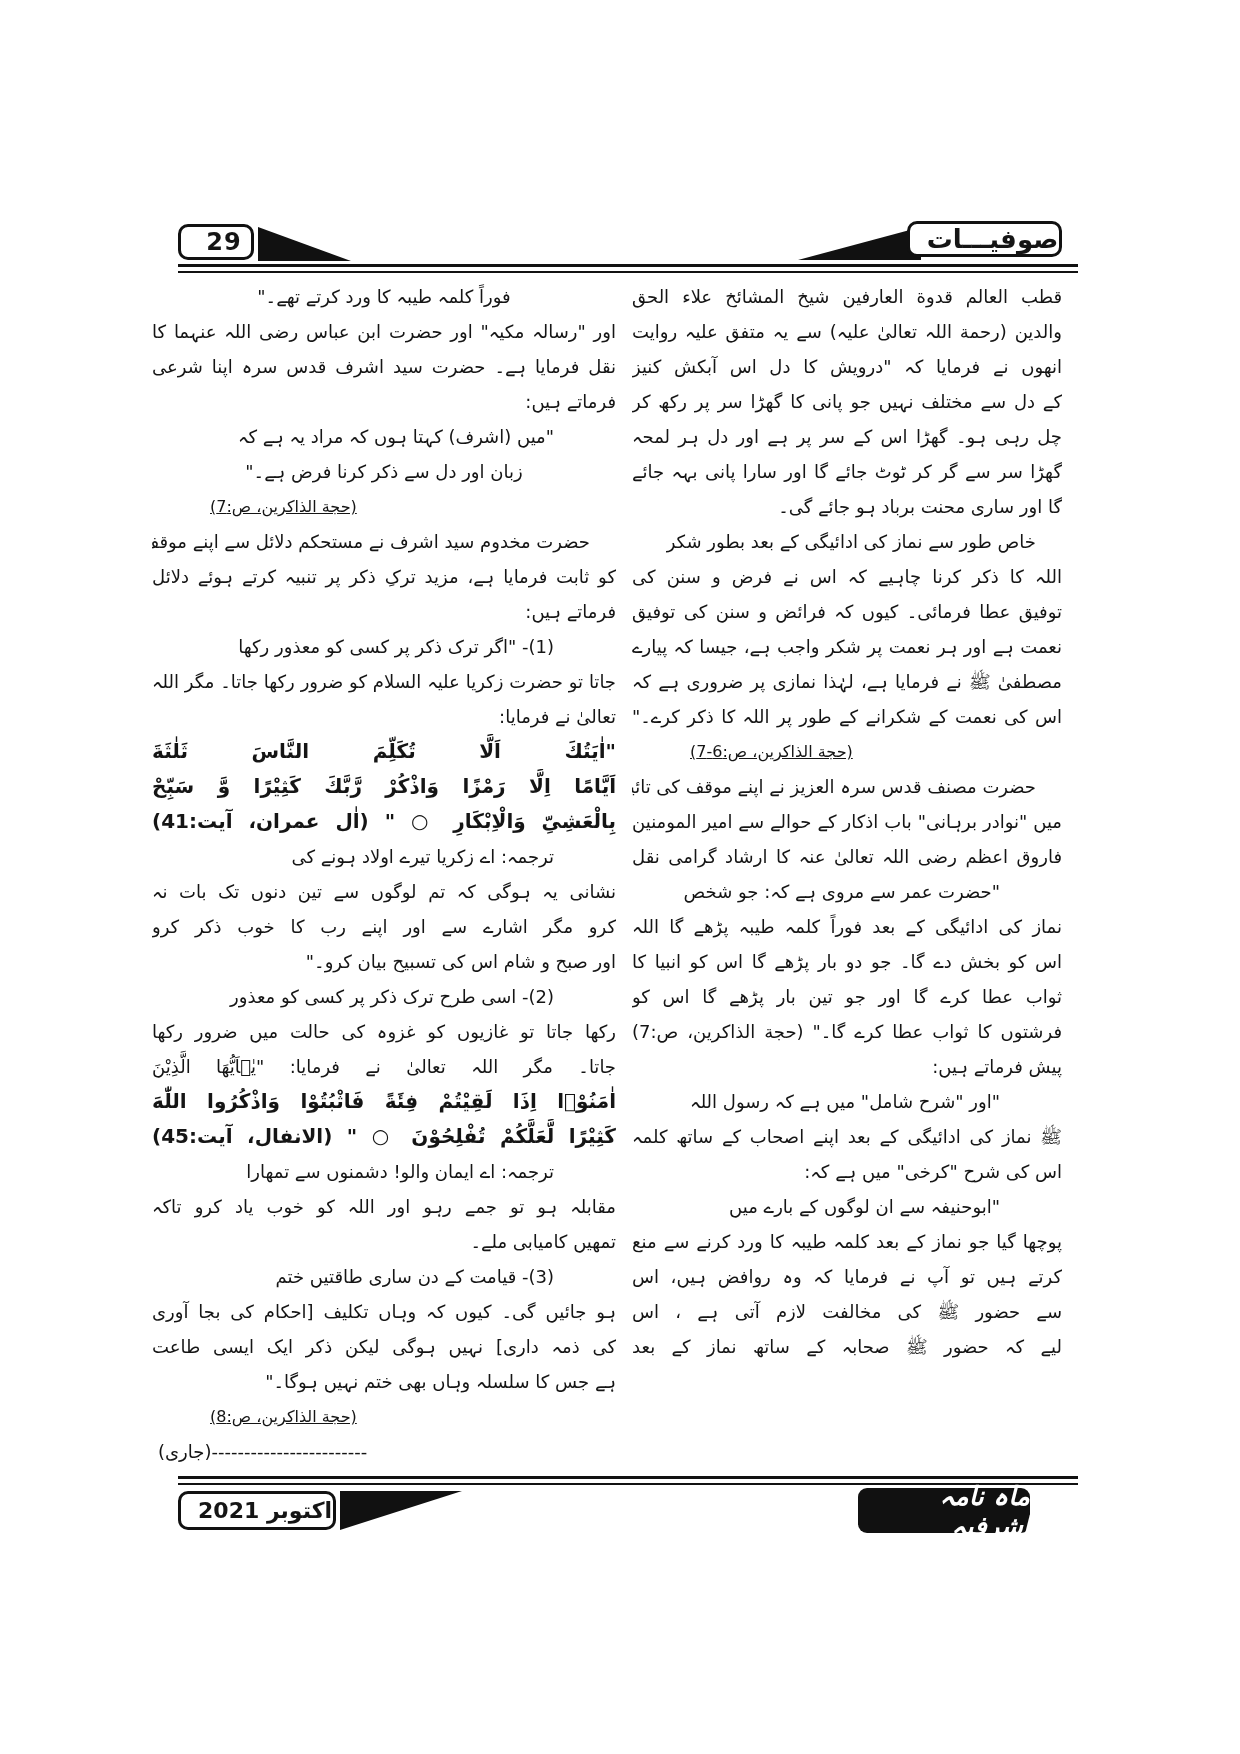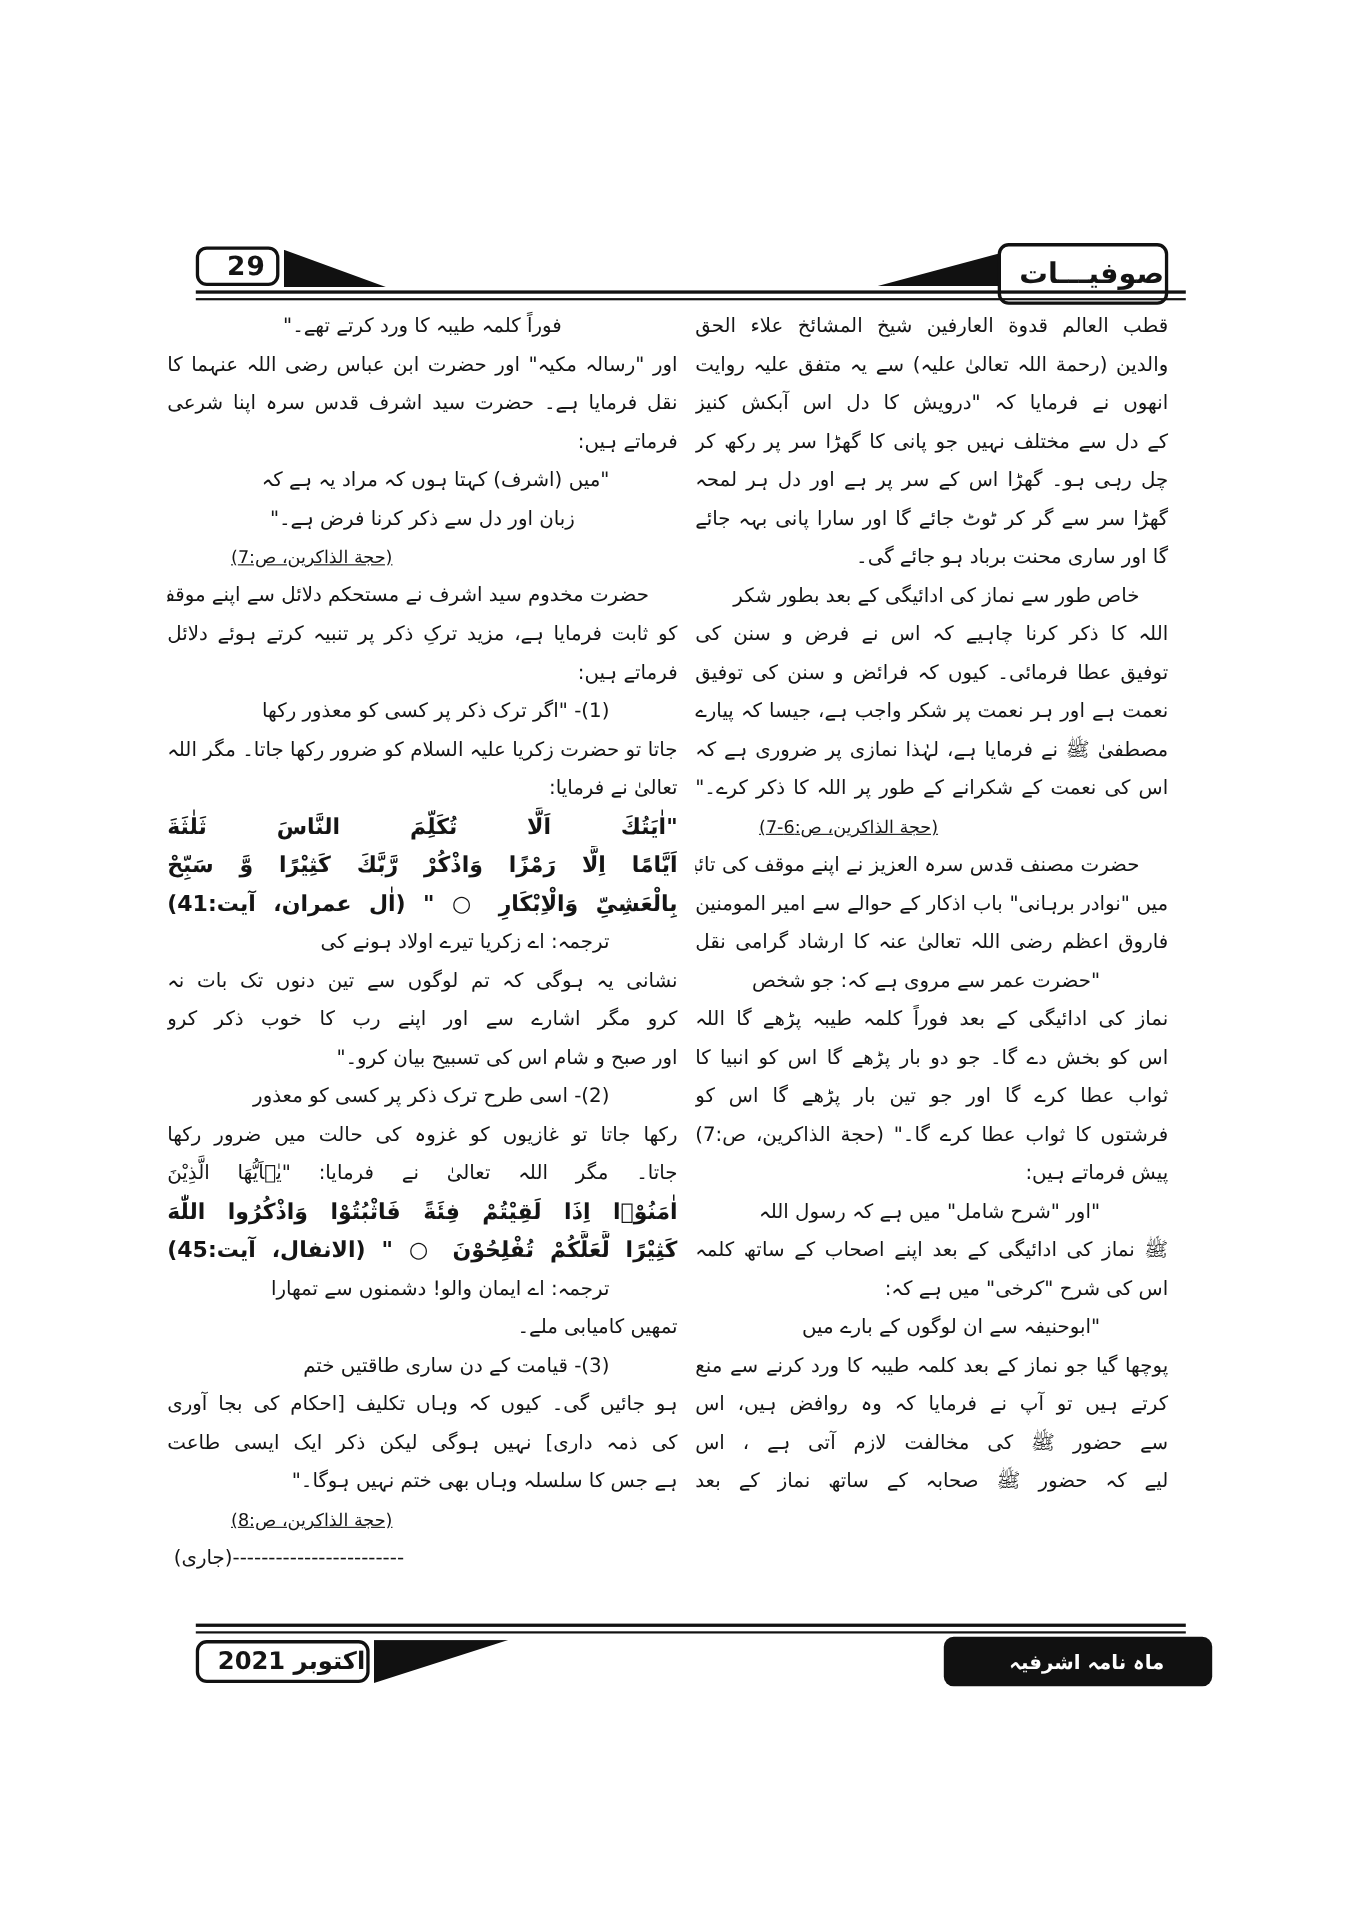--- a/index.html
+++ b/index.html
@@ -17,31 +17,31 @@
   .badge-dark{
     background:#111;color:#fff;border-radius:9px;
     display:flex;align-items:center;justify-content:center;
     font-weight:bold;box-sizing:border-box;
   }
   #page-number-badge{left:178px;top:224px;width:76px;height:36px;font-size:24px;letter-spacing:1px;}
   #header-triangle-left{left:258px;top:227px;width:77px;height:34px;background:#111;
     clip-path:polygon(0 0,0 100%,100% 100%);}
   #header-triangle-right{left:798px;top:227px;width:107px;height:33px;background:#111;
     clip-path:polygon(100% 0,100% 100%,0 100%);}
-  #section-title-badge{left:907px;top:221px;width:155px;height:56px;font-size:26px;}
+  #section-title-badge{left:907px;top:221px;width:155px;height:36px;font-size:26px;}
   .rule{
     left:178px;width:884px;height:4px;
     border-top:3px solid #111;border-bottom:2px solid #111;box-sizing:content-box;
   }
   #header-rule{top:264px;}
   #footer-rule{top:1476px;}
   #issue-date-badge{left:178px;top:1491px;width:158px;height:39px;font-size:22px;}
   #footer-triangle{left:340px;top:1491px;width:106px;height:39px;background:#111;
     clip-path:polygon(0 0,100% 0,0 100%);}
-  #magazine-name-badge{left:858px;top:1488px;width:244px;height:45px;font-size:18px;}
+  #magazine-name-badge{left:858px;top:1488px;width:172px;height:45px;font-size:26px;font-style:italic;}
   
   .col{position:absolute;top:279px;}
   #column-right{left:632px;width:430px;}
   #column-left{left:152px;width:464px;}
   .line{
     direction:rtl;height:35px;line-height:35px;overflow:hidden;
     font-size:18px;text-align:right;white-space:nowrap;
   }
   .line.j,.line.ji,.line.v{
     white-space:normal;text-align:justify;text-align-last:justify;text-justify:inter-word;
@@ -120,20 +120,21 @@
     <div class="line rq" dir="rtl">ترجمہ: اے زکریا تیرے اولاد ہونے کی</div>
     <div class="line j" dir="rtl">نشانی یہ ہوگی کہ تم لوگوں سے تین دنوں تک بات نہ</div>
     <div class="line j" dir="rtl">کرو مگر اشارے سے اور اپنے رب کا خوب ذکر کرو</div>
     <div class="line r" dir="rtl">اور صبح و شام اس کی تسبیح بیان کرو۔"</div>
     <div class="line rq" dir="rtl">(2)- اسی طرح ترک ذکر پر کسی کو معذور</div>
     <div class="line j" dir="rtl">رکھا جاتا تو غازیوں کو غزوہ کی حالت میں ضرور رکھا</div>
     <div class="line j" dir="rtl">جاتا۔ مگر اللہ تعالیٰ نے فرمایا: "یٰۤاَیُّهَا الَّذِیْنَ</div>
     <div class="line v" dir="rtl">اٰمَنُوْۤا اِذَا لَقِیْتُمْ فِئَةً فَاثْبُتُوْا وَاذْكُرُوا اللّٰهَ</div>
     <div class="line v" dir="rtl">كَثِیْرًا لَّعَلَّكُمْ تُفْلِحُوْنَ ○ " (الانفال، آیت:45)</div>
     <div class="line rq" dir="rtl">ترجمہ: اے ایمان والو! دشمنوں سے تمھارا</div>
+    <div class="line j" dir="rtl">مقابلہ ہو تو جمے رہو اور اللہ کو خوب یاد کرو تاکہ</div>
     <div class="line r" dir="rtl">تمھیں کامیابی ملے۔</div>
     <div class="line rq" dir="rtl">(3)- قیامت کے دن ساری طاقتیں ختم</div>
     <div class="line j" dir="rtl">ہو جائیں گی۔ کیوں کہ وہاں تکلیف [احکام کی بجا آوری</div>
     <div class="line j" dir="rtl">کی ذمہ داری] نہیں ہوگی لیکن ذکر ایک ایسی طاعت</div>
     <div class="line r" dir="rtl">ہے جس کا سلسلہ وہاں بھی ختم نہیں ہوگا۔"</div>
     <div class="line c" dir="rtl">(حجة الذاکرین، ص:8)</div>
     <div class="line d" dir="rtl">------------------------(جاری)</div>
   </div>
 
 <div class="abs rule" id="footer-rule"></div>

